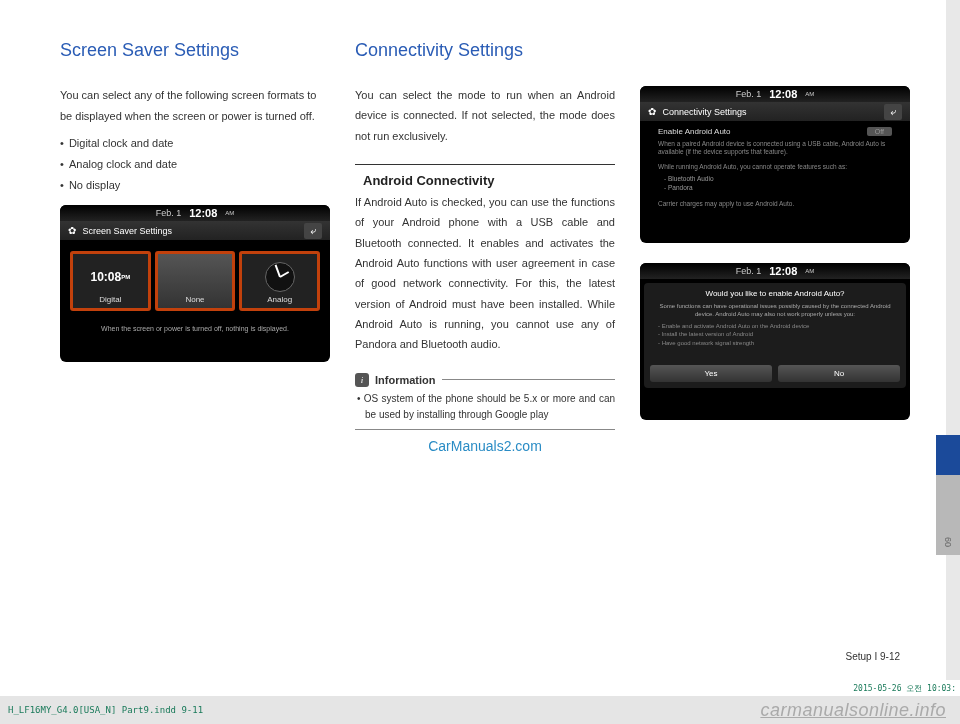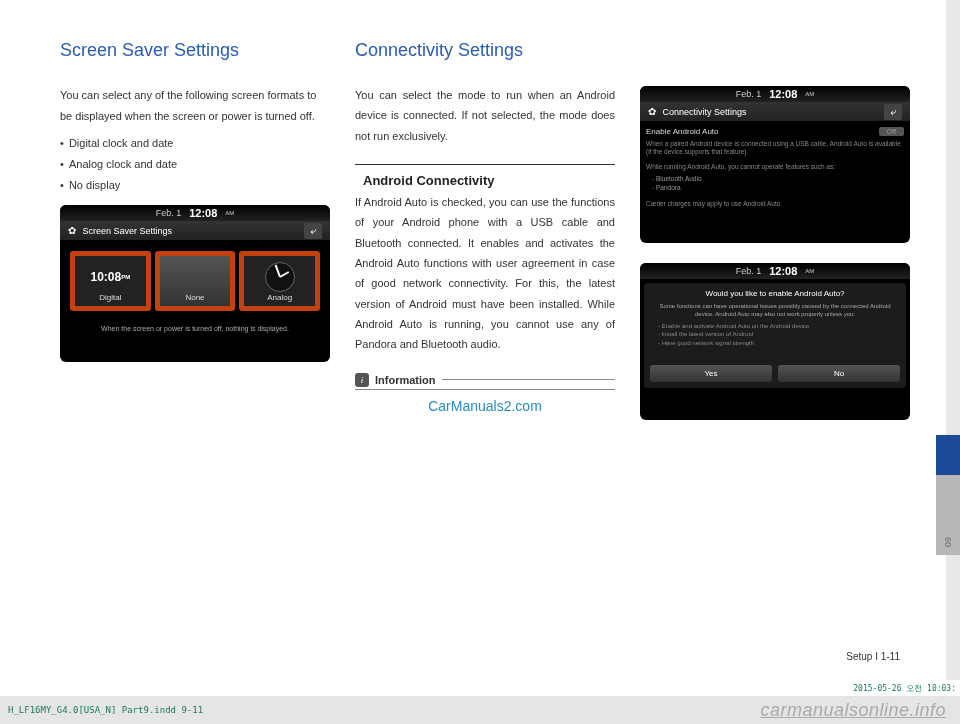--- a/index.html
+++ b/index.html
@@ -101,21 +101,21 @@
     .ss1-options {
       display: flex;
       gap: 4px;
       justify-content: space-around;
       padding: 4px;
     }
     .ss1-opt {
       flex: 1;
       text-align: center;
       background: #222;
-      border: 5px solid #c2410c;
+      border: 3px solid #c2410c;
       border-radius: 3px;
       padding: 4px 0;
       display: flex;
       flex-direction: column;
       align-items: center;
       height: 60px;
     }
     .ss1-opt.none {
       background: linear-gradient(#555,#333);
     }
@@ -399,37 +399,38 @@
     <h1>Connectivity Settings</h1>
     <p class="justified">You can select the mode to run when an Android device is connected. If not selected, the mode does not run exclusively.</p>
     <hr class="section-rule">
     <h2 class="subsection">Android Connectivity</h2>
     <p class="justified">If Android Auto is checked, you can use the functions of your Android phone with a USB cable and Bluetooth connected. It enables and activates the Android Auto functions with user agreement in case of good network connectivity. For this, the latest version of Android must have been installed. While Android Auto is running, you cannot use any of Pandora and Bluetooth audio.</p>
     <div class="info-head">
       <div class="info-icon">i</div>
       <span class="info-label">Information</span>
       <div class="info-line"></div>
     </div>
+    <p class="info-body">•  OS system of the phone should be 5.x or more and can be used by installing through Google play</p>
     <hr class="info-bottom-rule">
     <div class="watermark-link">CarManuals2.com</div>
   </div>
 
   <div class="col col-3">
     <div class="screenshot" style="margin-top:46px;">
       <div class="ss-status">
         <span>Feb.  1</span>
         <span class="time">12:08</span>
         <span class="am">AM</span>
       </div>
       <div class="ss-header">
         <span class="gear">✿</span>
         <span>Connectivity Settings</span>
         <span class="back">⤶</span>
       </div>
-      <div class="ss-body" style="padding:2px 0;">
+      <div class="ss-body" style="padding:2px 12px;">
         <div class="ss2-row">
           <span>Enable Android Auto</span>
           <span class="ss2-toggle">Off</span>
         </div>
         <div class="ss2-sub">When a paired Android device is connected using a USB cable, Android Auto is available (if the device supports that feature).</div>
         <div class="ss2-sub" style="margin-top:4px;">While running Android Auto, you cannot operate features such as:</div>
         <div class="ss2-bullets">
           - <span>Bluetooth Audio</span><br>
           - <span>Pandora</span>
         </div>
@@ -460,19 +461,19 @@
   </div>
 
 </div>
 
 <div class="side-tabs"></div>
 <div class="tab-blue"></div>
 <div class="tab-gray">
     <span>09</span>
   </div>
 
-<div class="page-footer-right">Setup I 1-11</div>
+<div class="page-footer-right">Setup I 9-12</div>
 
 <div class="footer-date">2015-05-26   오전 10:03:</div>
 <div class="footer-bar">
   <span class="footer-left">H_LF16MY_G4.0[USA_N] Part9.indd   9-11</span>
   <span class="footer-center">carmanualsonline.info</span>
 </div>
 
 </body></html>

